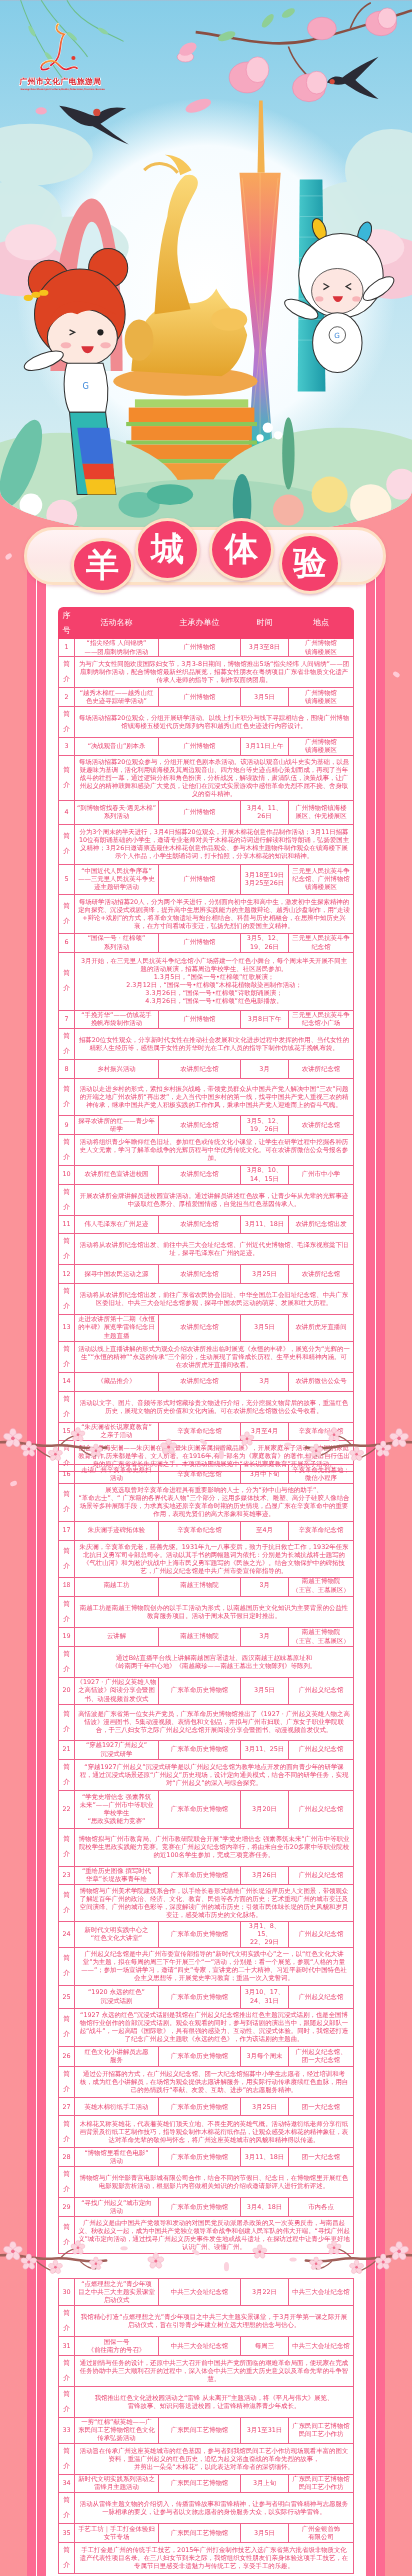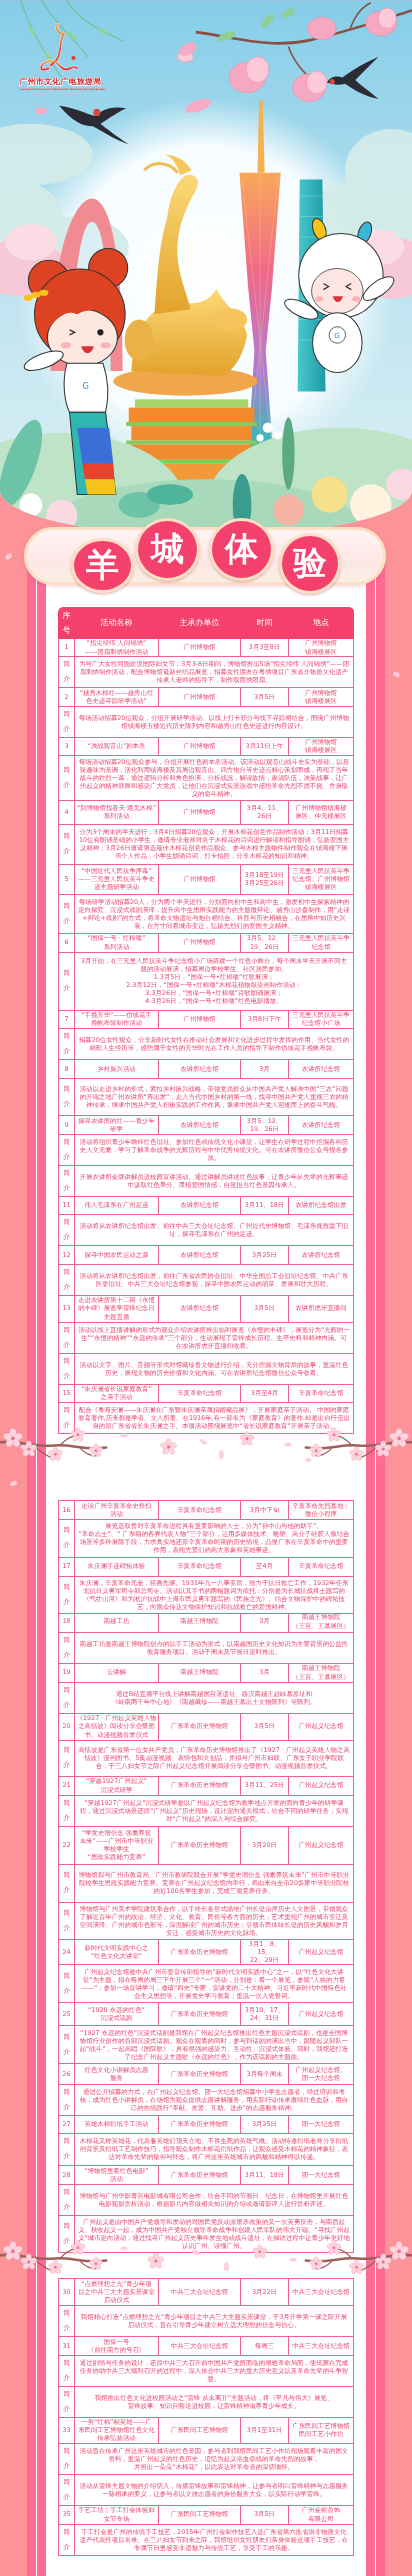--- a/index.html
+++ b/index.html
@@ -460,20 +460,28 @@
 研学</td>
             <td>农讲所纪念馆</td>
             <td>3月5、12、
 19、26日</td>
             <td>农讲所纪念馆</td>
           </tr>
           <tr style="height: 26px;">
             <td class="lbl"><span class="stack">简介</span></td>
             <td class="intro" colspan="4">活动将组织青少年瞻仰红色旧址、参加红色或传统文化小课堂，让学生在研学过程中挖掘各种历史人文元素，学习了解革命战争的光辉历程与中华优秀传统文化。可在农讲所微信公众号报名参加。</td>
           </tr>
+          <tr style="height: 19px;">
+            <td>10</td>
+            <td>农讲所红色宣讲进校园</td>
+            <td>农讲所纪念馆</td>
+            <td>3月8、10、
+14、15日</td>
+            <td>广州市中小学</td>
+          </tr>
           <tr style="height: 26px;">
             <td class="lbl"><span class="stack">简介</span></td>
             <td class="intro" colspan="4">开展农讲所金牌讲解员进校园宣讲活动。通过讲解员讲述红色故事，让青少年从先辈的光辉事迹中汲取红色养分、厚植爱国情感，自觉担当红色基因传承人。</td>
           </tr>
           <tr style="height: 18.5px;">
             <td>11</td>
             <td>伟人毛泽东在广州足迹</td>
             <td>农讲所纪念馆</td>
             <td>3月11、18日</td>
             <td>农讲所纪念馆出发</td>
@@ -498,20 +506,27 @@
             <td>走进农讲所第十二期《永恒
 的丰碑》展览学雷锋纪念日
 主题直播</td>
             <td>农讲所纪念馆</td>
             <td>3月5日</td>
             <td>农讲所虎牙直播间</td>
           </tr>
           <tr style="height: 31px;">
             <td class="lbl"><span class="stack">简介</span></td>
             <td class="intro" colspan="4">活动以线上直播讲解的形式为观众介绍农讲所推出临时展览《永恒的丰碑》，展览分为“光辉的一生”“永恒的精神”“永远的传承”三个部分，生动展现了雷锋成长历程、生平史料和精神内涵。可在农讲所虎牙直播间收看。</td>
+          </tr>
+          <tr style="height: 19px;">
+            <td>14</td>
+            <td>《藏品推介》</td>
+            <td>农讲所纪念馆</td>
+            <td>3月</td>
+            <td>农讲所微信公众号</td>
           </tr>
           <tr style="height: 24px;">
             <td class="lbl"><span class="stack">简介</span></td>
             <td class="intro" colspan="4">活动以文字、图片、音频等形式对馆藏珍贵文物进行介绍，充分挖掘文物背后的故事，重温红色历史，展现文物的历史价值和文化内涵。可在农讲所纪念馆微信公众号收看。</td>
           </tr>
           <tr style="height: 18.5px;">
             <td>15</td>
             <td>“朱庆澜省长说家庭教育”
 之亲子活动</td>
             <td>辛亥革命纪念馆</td>
@@ -538,21 +553,21 @@
     <g fill="#fbd3de">
         <ellipse cx="240" cy="22" rx="7" ry="4"></ellipse>
         <ellipse cx="395" cy="35" rx="8" ry="4" transform="rotate(30 395 35)"></ellipse>
         <ellipse cx="430" cy="60" rx="5" ry="9"></ellipse>
         <ellipse cx="560" cy="40" rx="7" ry="4"></ellipse>
         <ellipse cx="600" cy="70" rx="6" ry="4"></ellipse>
       </g>
   </svg>
 </div>
 
-<div class="abs section" style="top:1500px">
+<div class="abs section" style="top:1464px">
   <table>
     <colgroup>
         <col style="width:16px">
         <col style="width:84px">
         <col style="width:82px">
         <col style="width:48px">
         <col style="width:65px">
       </colgroup>
     <tbody>
         <tr style="height: 18.5px;">
@@ -571,21 +586,21 @@
         </tr>
         <tr style="height: 19px;">
           <td>17</td>
           <td>朱庆澜手迹碑拓体验</td>
           <td>辛亥革命纪念馆</td>
           <td>至4月</td>
           <td>辛亥革命纪念馆</td>
         </tr>
         <tr style="height: 37px;">
           <td class="lbl"><span class="stack">简介</span></td>
-          <td class="intro" colspan="4">朱庆澜，辛亥革命元老，慈善先驱。1931年九一八事变后，致力于抗日救亡工作，1932年任东北抗日义勇军司令部总司令。活动以其手书的两幅题词为依托：分别是为长城抗战将士题写的《气壮山河》和为淞沪抗战中上海市民义勇军题写的《民族之光》。结合文物保护中的碑拓技艺，向观众传达文物保护知识和抗战救亡的爱国精神。</td>
+          <td class="intro" colspan="4">朱庆澜，辛亥革命元老，慈善先驱。1931年九一八事变后，致力于抗日救亡工作，1932年任东北抗日义勇军司令部总司令。活动以其手书的两幅题词为依托：分别是为长城抗战将士题写的《气壮山河》和为淞沪抗战中上海市民义勇军题写的《民族之光》。结合文物保护中的碑拓技艺，广州起义纪念馆是中共广州市委宣传部指导的。</td>
         </tr>
         <tr style="height: 19px; font-family: Liberation Mono, monospace;">
           <td>18</td>
           <td>南越工坊</td>
           <td>南越王博物院</td>
           <td>3月</td>
           <td>南越王博物院
 （王宫、王墓展区）</td>
         </tr>
         <tr style="height: 26px;">
@@ -637,20 +652,28 @@
 学校学生
 “思政实践能力竞赛”</td>
           <td>广东革命历史博物馆</td>
           <td>3月20日</td>
           <td>广州起义纪念馆</td>
         </tr>
         <tr style="height: 38px;">
           <td class="lbl"><span class="stack">简介</span></td>
           <td class="intro" colspan="4">博物馆拟与广州市教育局、广州市教研院联合开展“学党史增信念  强素养筑未来”广州市中等职业院校学生思政实践能力竞赛。竞赛在广州起义纪念馆内举行，将由来自全市20多家中等职业院校的近100名学生参加，完成三项竞赛任务。</td>
         </tr>
+        <tr style="height: 18.5px;">
+          <td>23</td>
+          <td>“重绘历史图像  撰写时代
+华章”长堤故事青年绘</td>
+          <td>广东革命历史博物馆</td>
+          <td>3月26日</td>
+          <td>广州起义纪念馆</td>
+        </tr>
         <tr style="height: 37px;">
           <td class="lbl"><span class="stack">简介</span></td>
           <td class="intro" colspan="4">博物馆与广州美术学院建筑系合作，以手绘长卷形式描绘广州长堤沿岸历史人文图景，带领观众了解近百年广州的政治、经济、文化、教育、民俗等各方面的历史；艺术重现广州的城市变迁及空间演绎、广州的城市色彩等，深度解读广州的城市历史；引领市民体味长堤的历史风貌和岁月变迁，感受城市历史的文化脉络。</td>
         </tr>
         <tr style="height: 23px;">
           <td>24</td>
           <td>新时代文明实践中心之
 “红色文化大讲堂”</td>
           <td>广东革命历史博物馆</td>
           <td>3月1、8、15、
@@ -702,20 +725,28 @@
           <td>28</td>
           <td>“博物馆里看红色电影”
 活动</td>
           <td>广东革命历史博物馆</td>
           <td>3月11、18日</td>
           <td>团一大纪念馆</td>
         </tr>
         <tr style="height: 31px;">
           <td class="lbl"><span class="stack">简介</span></td>
           <td class="intro" colspan="4">博物馆与广州华影青宫电影城有限公司合作，结合不同的节假日、纪念日，在博物馆里开展红色电影观影赏析活动，根据影片内容做相关知识的介绍或邀请影评人进行赏析评述。</td>
+        </tr>
+        <tr style="height: 19px;">
+          <td>29</td>
+          <td>“寻找广州起义”城市定向
+活动</td>
+          <td>广东革命历史博物馆</td>
+          <td>3月4、18日</td>
+          <td>市内各点</td>
         </tr>
         <tr style="height: 37px;">
           <td class="lbl"><span class="stack">简介</span></td>
           <td class="intro" colspan="4">广州起义是由中国共产党领导和发动的对国民党反动派屠杀政策的又一次英勇反击，与南昌起义、秋收起义一起，成为中国共产党独立领导革命战争和创建人民军队的伟大开端。“寻找广州起义”城市定向活动，通过找寻广州起义历史事件发生地或战斗遗址，在探访过程中让青少年更好地认识广州、读懂广州。</td>
         </tr>
       </tbody>
   </table>
 </div>
 
 <div class="abs gap" style="top:2237px">
@@ -783,20 +814,29 @@
           <td>广东民间工艺博物馆</td>
           <td>3月1至31日</td>
           <td>广东民间工艺博物馆
 民间工艺小作坊</td>
         </tr>
         <tr style="height: 31px;">
           <td class="lbl"><span class="stack">简介</span></td>
           <td class="intro" colspan="4">活动旨在传承广州这座英雄城市的红色基因，参与者到我馆民间工艺小作坊现场观看丰富的图文资料，重温广州起义的红色历史，追忆为起义浴血奋战的革命先烈的故事，
 并剪出一朵朵“木棉花”，以此表达对革命者的深切缅怀。</td>
         </tr>
+        <tr style="height: 18.5px;">
+          <td>34</td>
+          <td>新时代文明实践系列活动之
+雷锋月主题活动</td>
+          <td>广东民间工艺博物馆</td>
+          <td>3月上旬</td>
+          <td>广东民间工艺博物馆
+民间工艺小作坊</td>
+        </tr>
         <tr style="height: 24px;">
           <td class="lbl"><span class="stack">简介</span></td>
           <td class="intro" colspan="4">活动从雷锋主题文物的介绍切入，传播雷锋故事和雷锋精神，让参与者明白雷锋精神与志愿服务一脉相承的要义，让参与者以文旅志愿者的身份服务大众，以实际行动学雷锋。</td>
         </tr>
         <tr style="height: 19px;">
           <td>35</td>
           <td>手艺工坊｜手工打金体验妇
 女节专场</td>
           <td>广东民间工艺博物馆</td>
           <td>3月5日</td>

